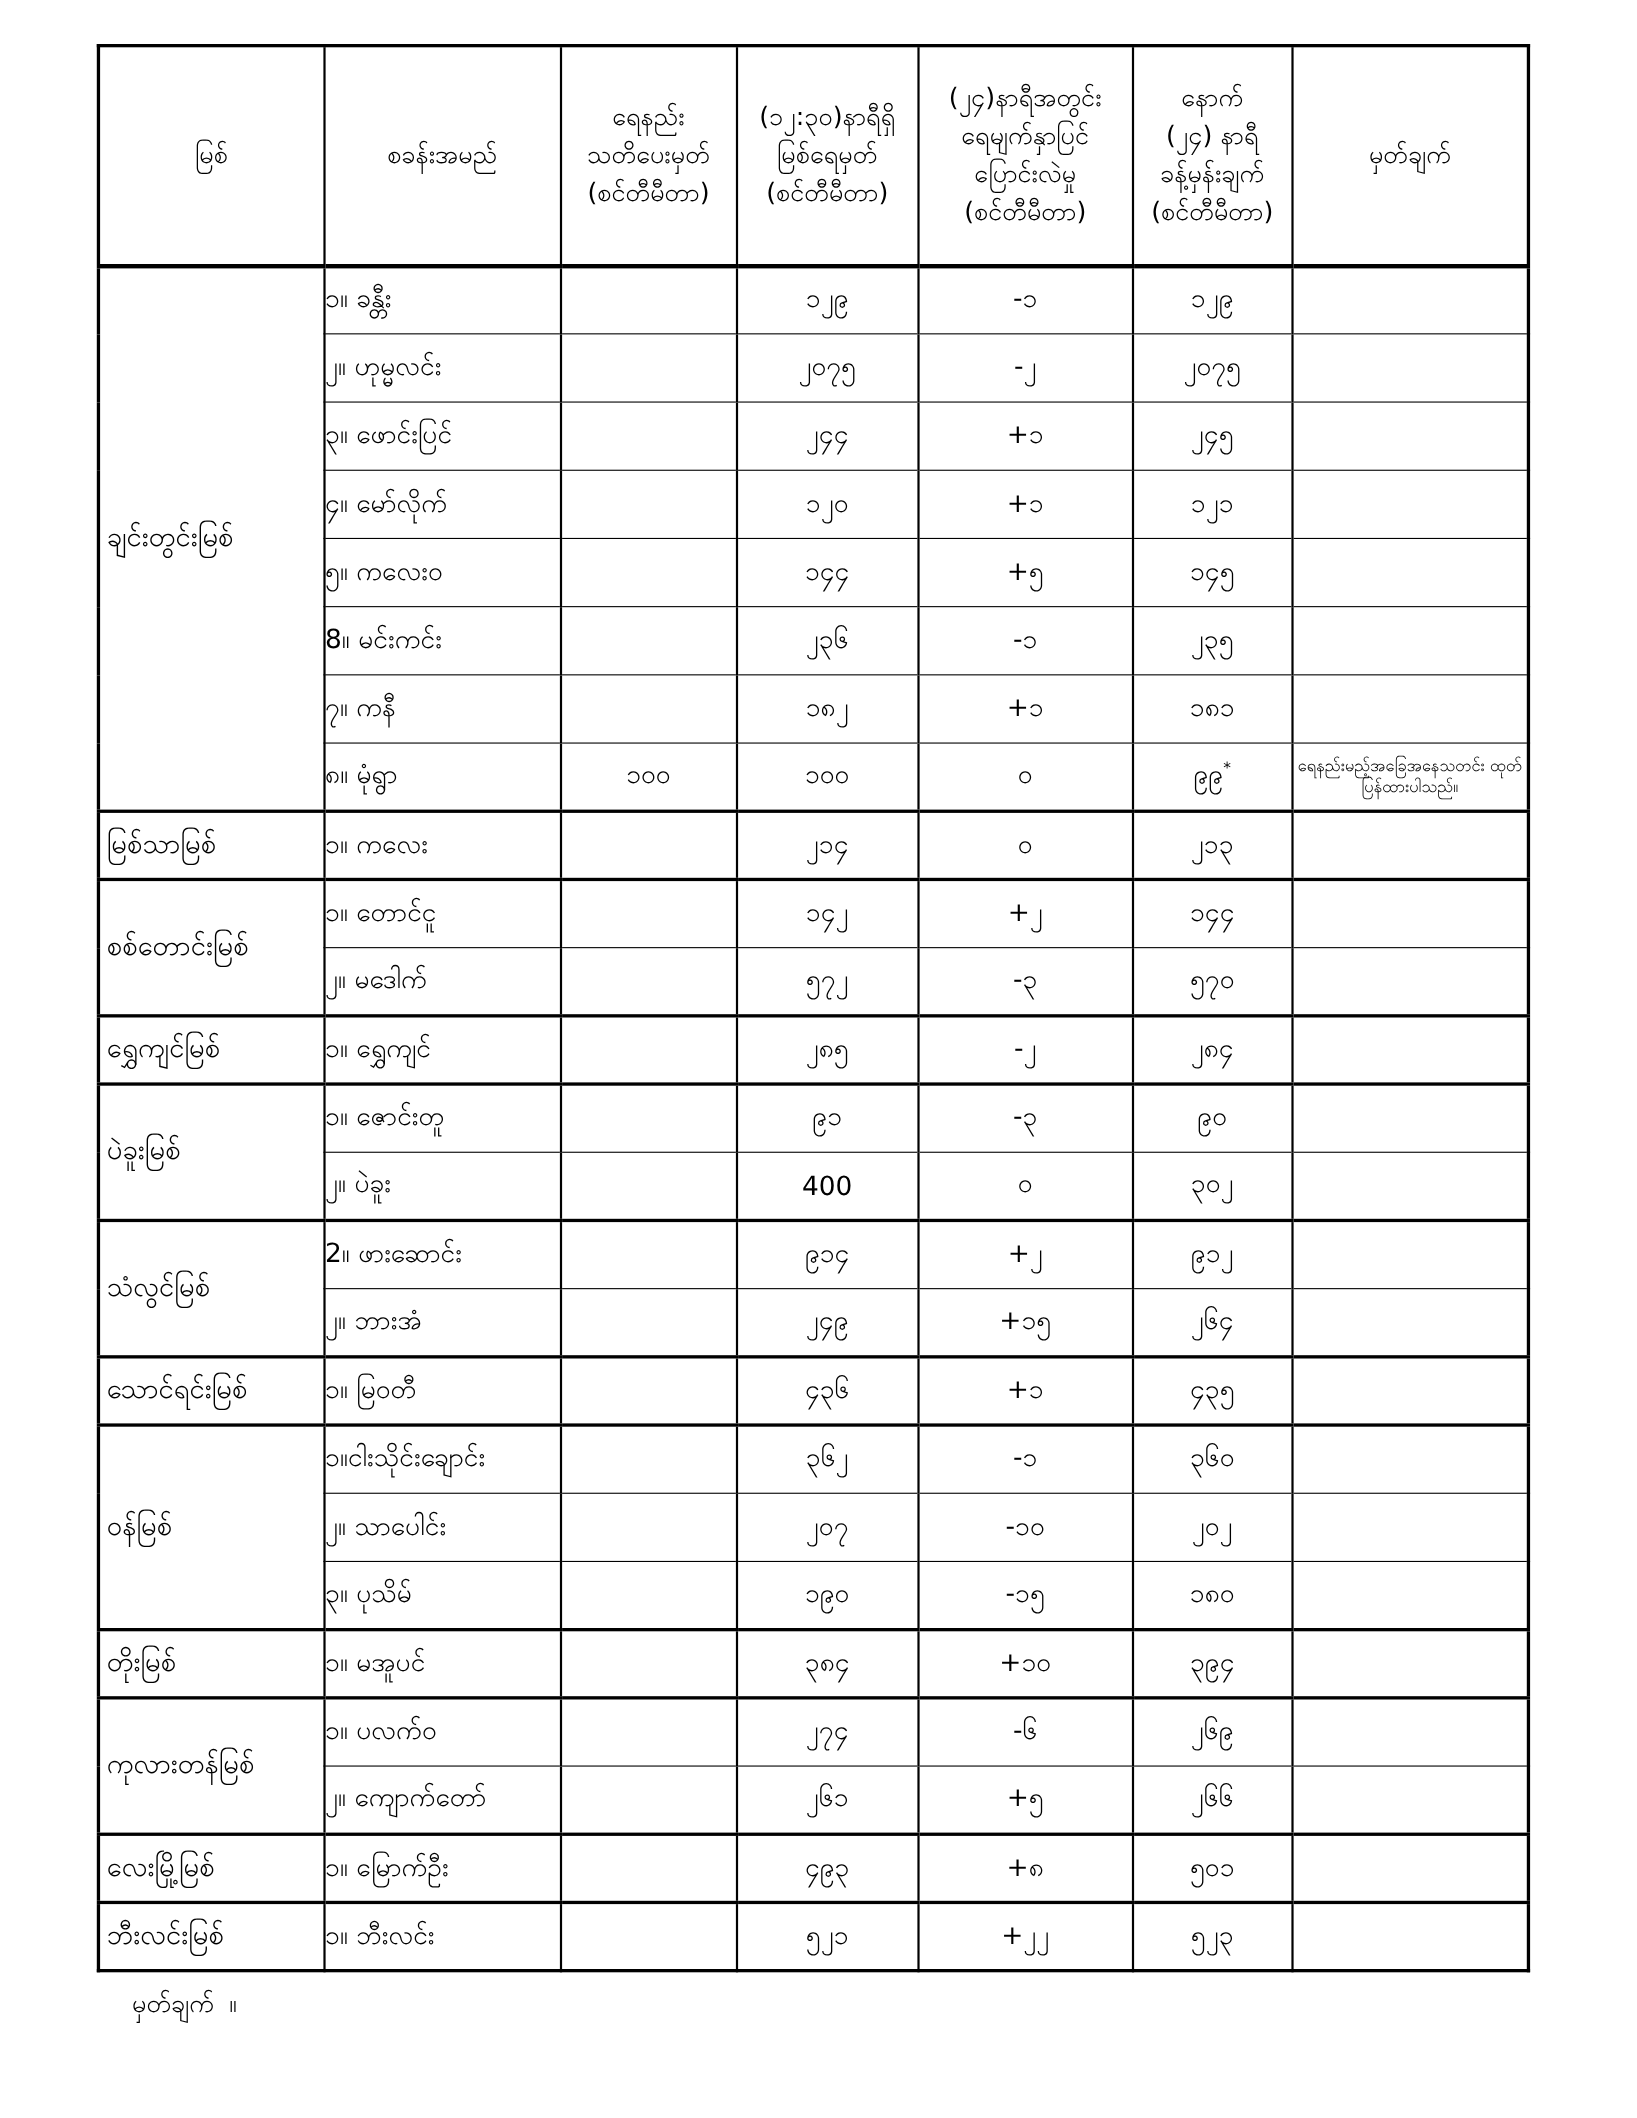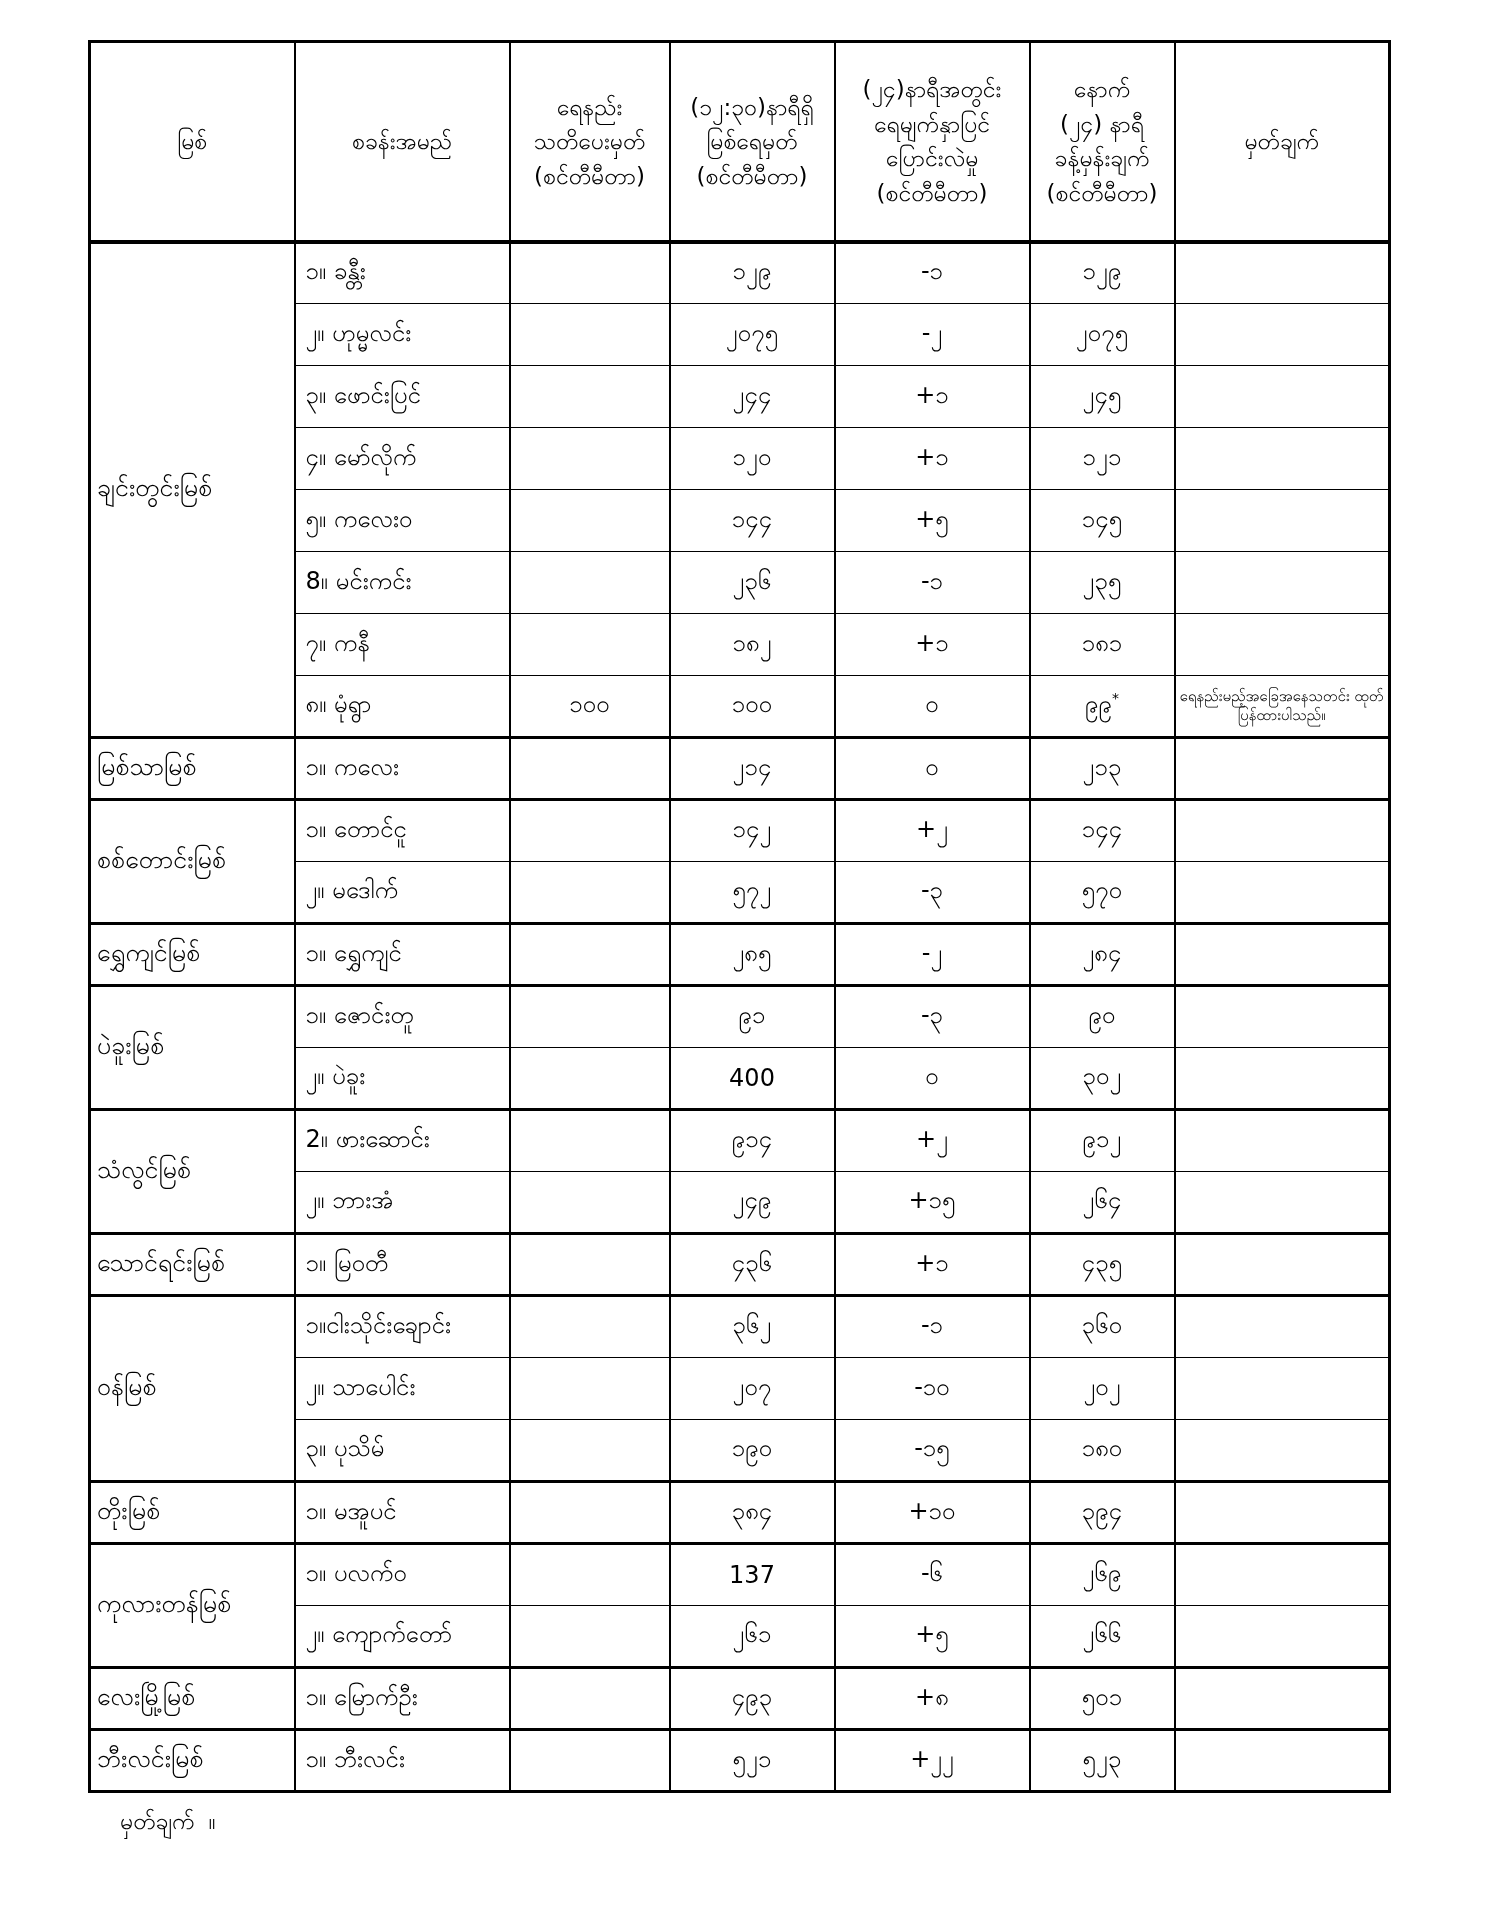--- a/index.html
+++ b/index.html
@@ -28,21 +28,21 @@
     white-space:pre-line;
     border-bottom:4px solid #000;
     padding:2px;
   }
   tbody td { height:62px; font-size:24px; vertical-align:middle; }
   tbody tr.group-start td { border-top:3px solid #000; }
   tbody td + td, tbody td { border-top-width:1px; border-bottom-width:1px; }
   tbody tr.group-start td { border-top-width:3px; }
 
   td.river   { font-size:25px; text-align:left; padding-left:6px; }
-  td.station { text-align:left; padding-left:10px; font-size:24px; }
+  td.station { text-align:left; font-size:24px; }
   td.num     { text-align:center; }
   td.remark  { text-align:center; font-size:15px; line-height:1.3; padding:0 0; }
   td.num sup { font-size:14px; vertical-align:super; }
 
   .footnote {
     position:absolute; left:120px; top:1806px;
     font-size:23px;
     display:flex; gap:18px;
     white-space:nowrap;
     font-family:Liberation Mono, monospace;
@@ -280,21 +280,21 @@
       <td class="num"><span>၃၈၄</span></td>
       <td class="num"><span>+၁၀</span></td>
       <td class="num"><span>၃၉၄</span><sup></sup></td>
       <td class="remark"><span></span></td>
     </tr>
 
     <tr class="group-start">
       <td class="river" rowspan="2">ကုလားတန်မြစ်</td>
           <td class="station"><span>၁။ ပလက်ဝ</span></td>
       <td class="num"><span></span></td>
-      <td class="num"><span>137</span></td>
+      <td class="num"><span>၂၇၄</span></td>
       <td class="num"><span>-၆</span></td>
       <td class="num"><span>၂၆၉</span><sup></sup></td>
       <td class="remark"><span></span></td>
     </tr>
 
     <tr>
       <td class="station"><span>၂။ ကျောက်တော်</span></td>
       <td class="num"><span></span></td>
       <td class="num"><span>၂၆၁</span></td>
       <td class="num"><span>+၅</span></td>

